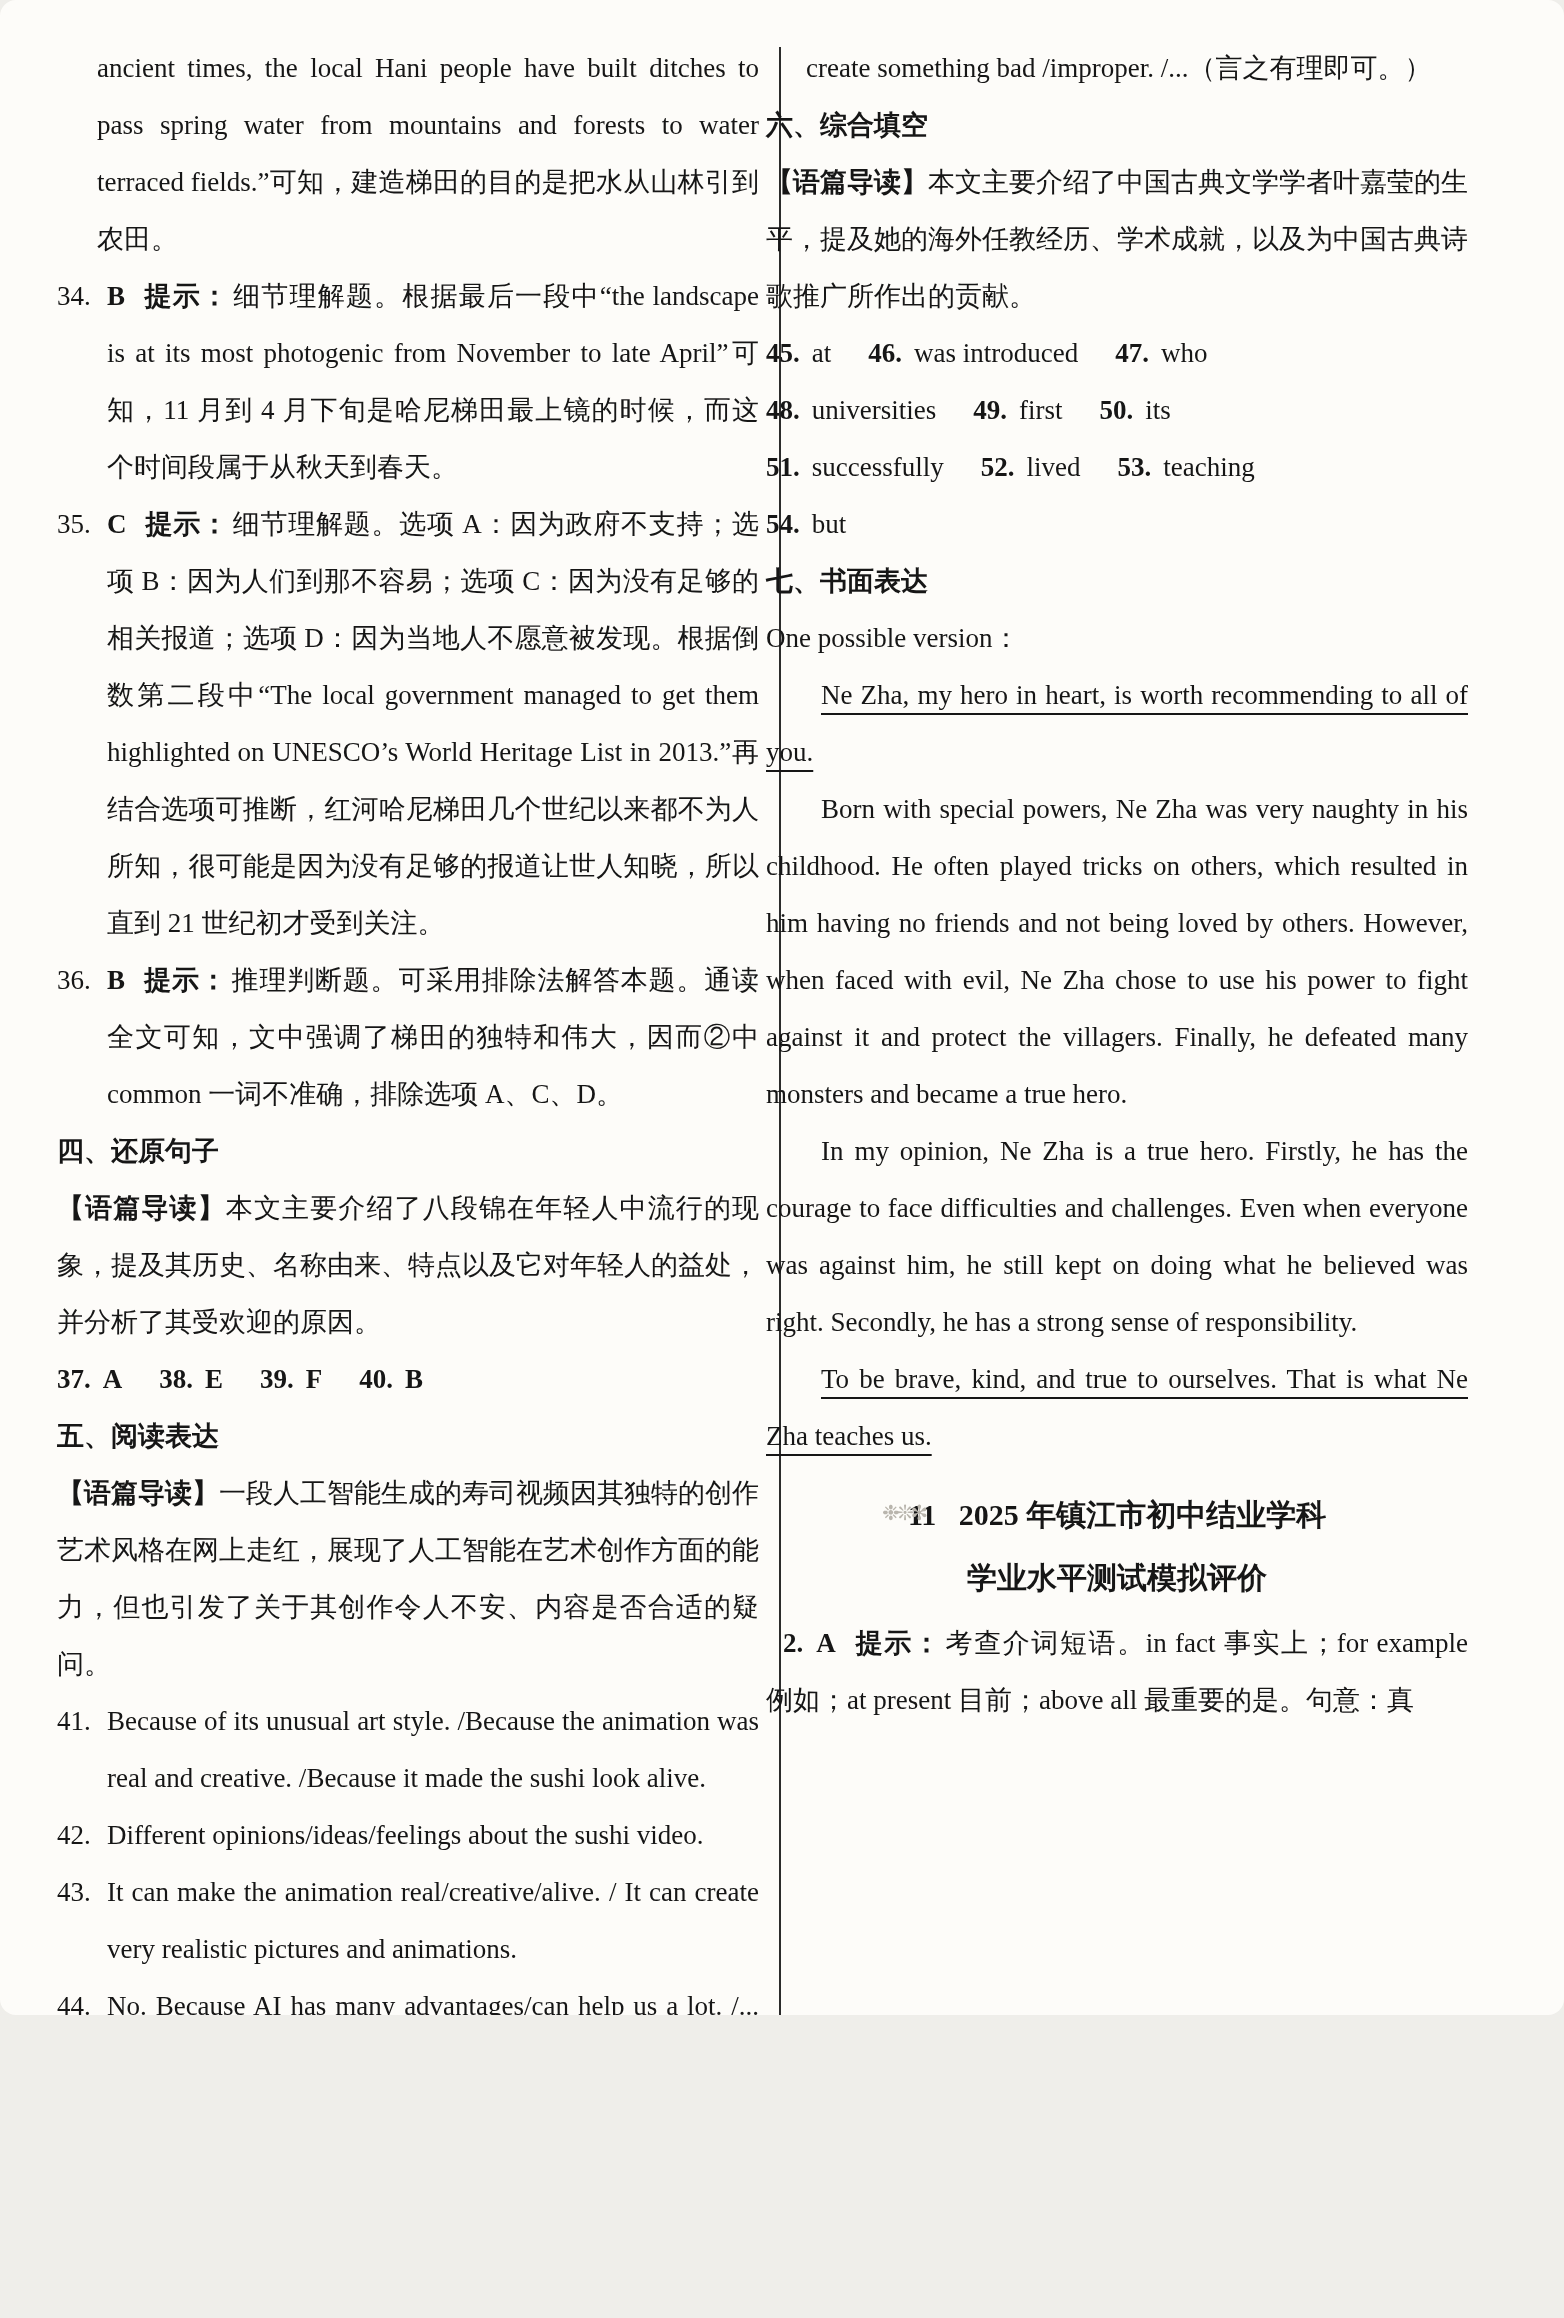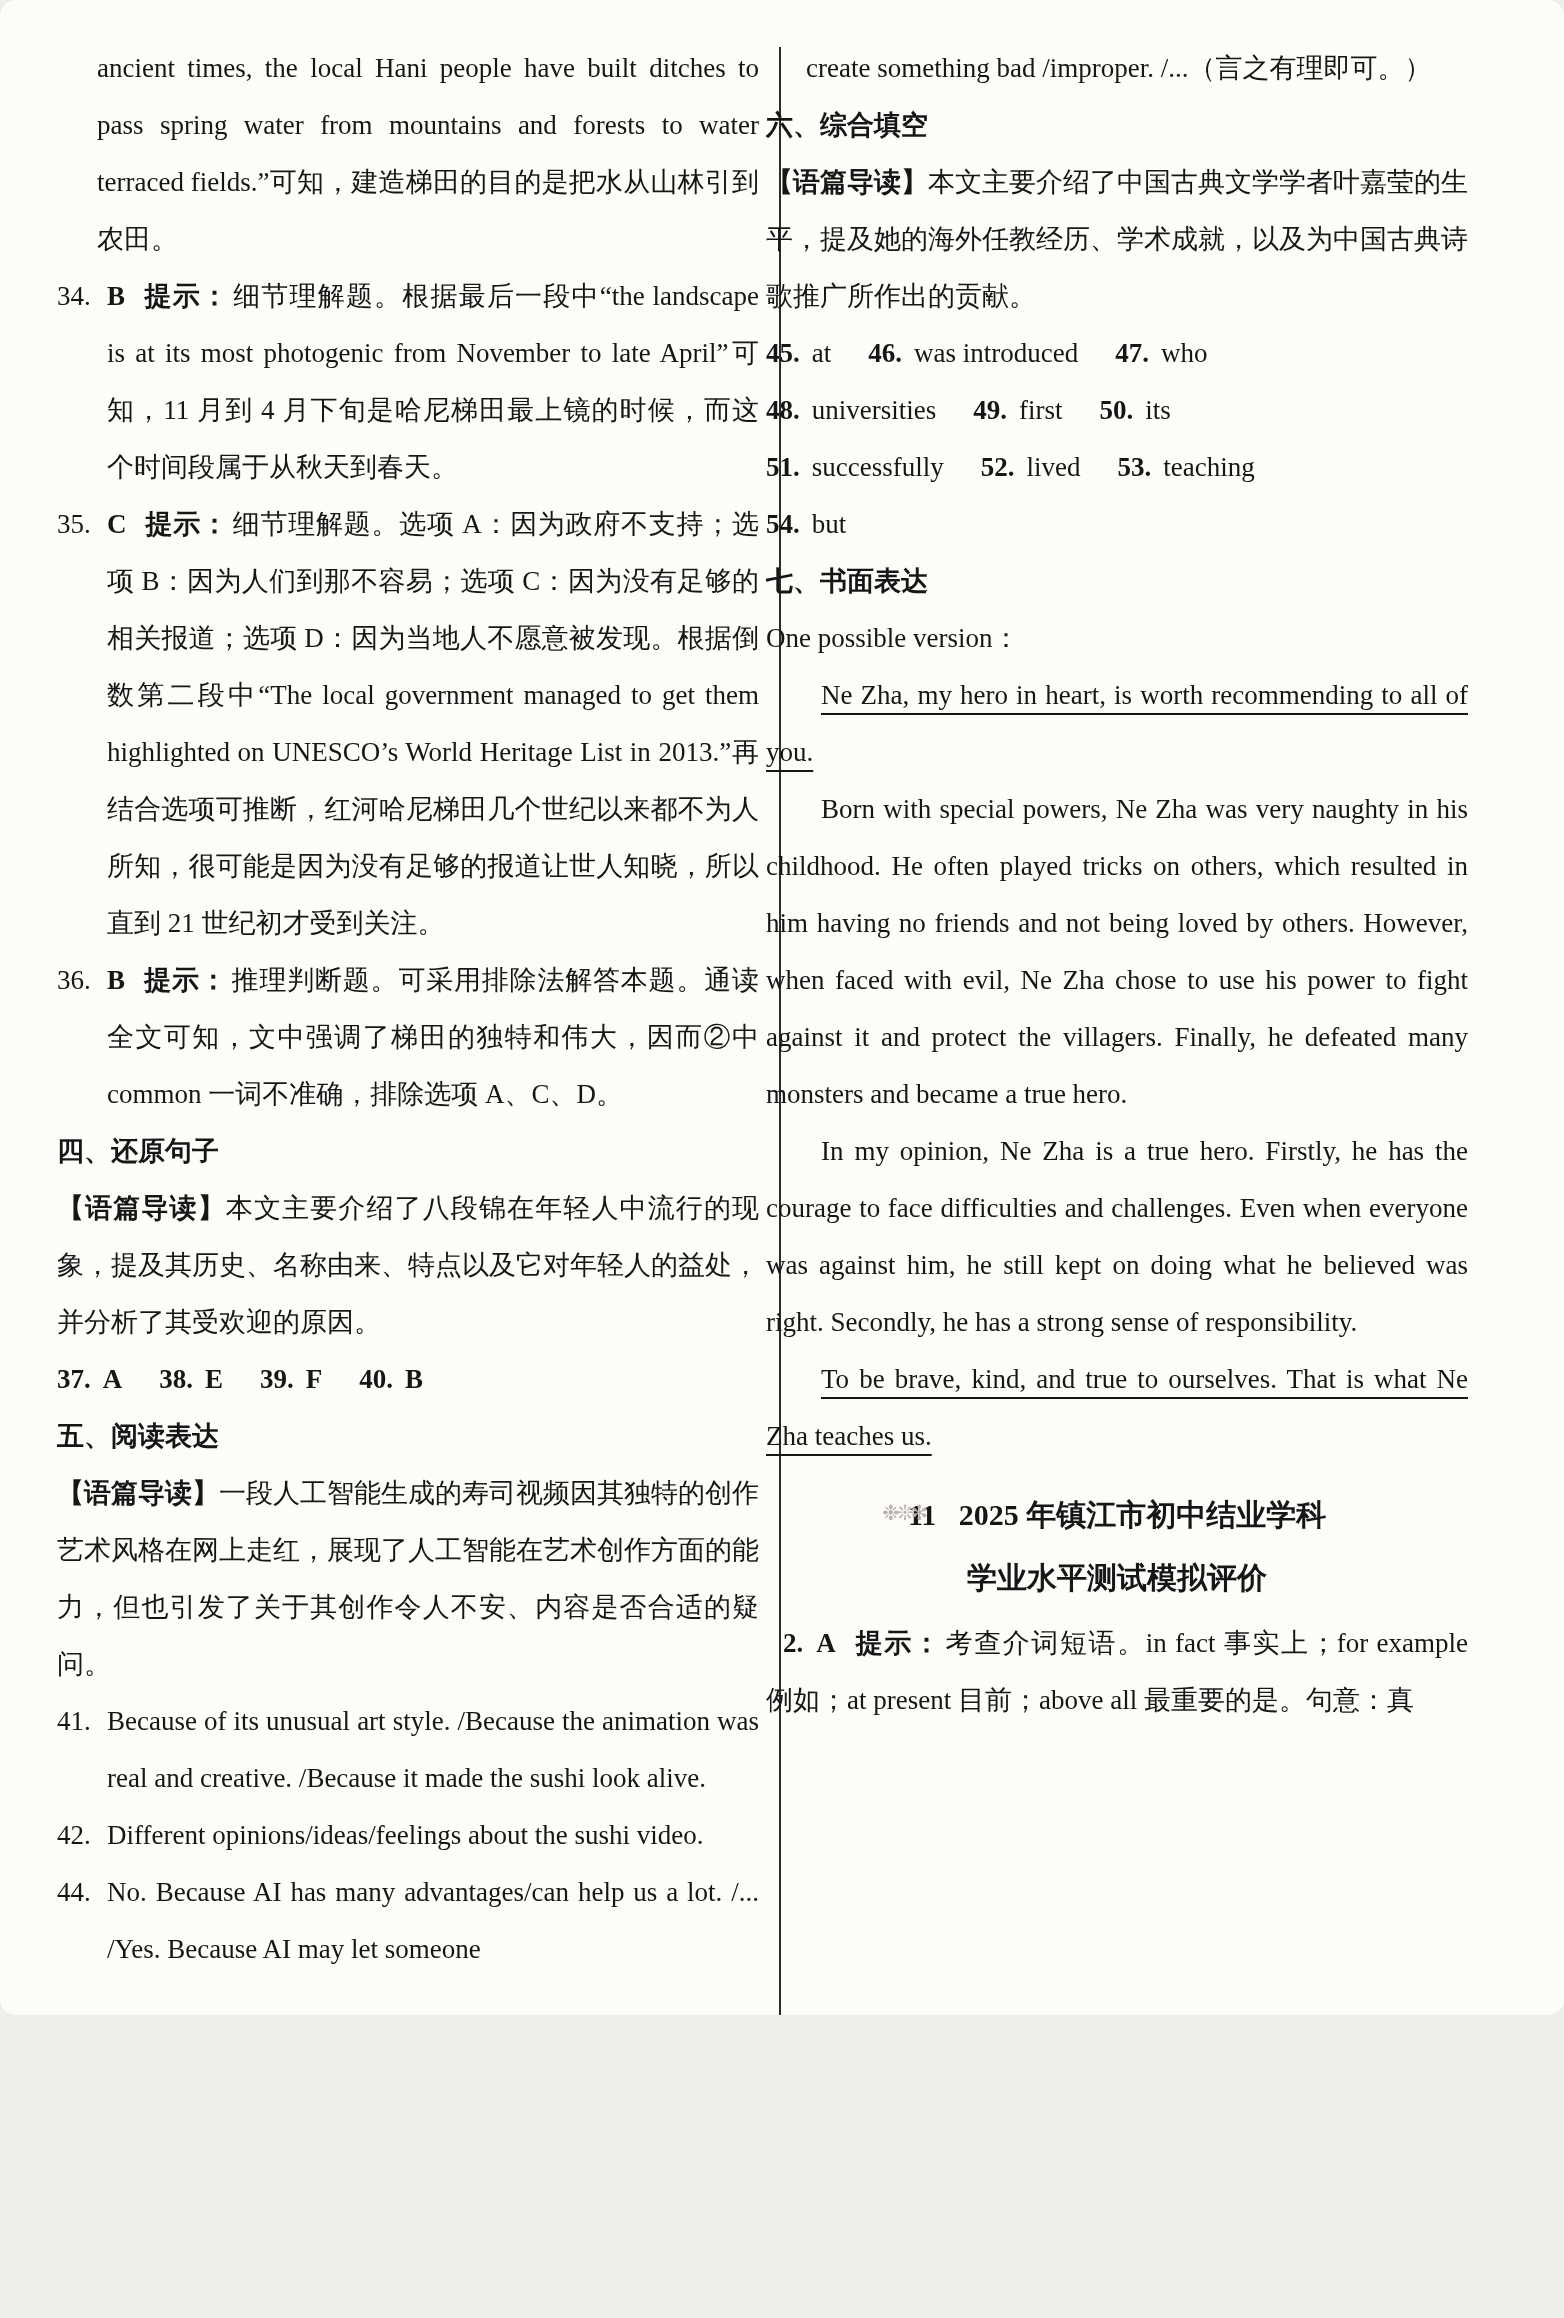--- a/index.html
+++ b/index.html
@@ -93,20 +93,24 @@
       <p class="blk just"><span class="hei">【语篇导读】</span><span>一段人工智能生成的寿司视频因其独特的创作艺术风格在网上走红，展现了人工智能在艺术创作方面的能力，但也引发了关于其创作令人不安、内容是否合适的疑问。</span></p>
       <div class="blk ans">
         <span class="num">41.</span>
         <span class="body"><span>Because of its unusual art style. /Because the animation was real and creative. /Because it made the sushi look alive.</span></span>
       </div>
       <div class="blk ans">
         <span class="num">42.</span>
         <span class="body"><span>Different opinions/ideas/feelings about the sushi video.</span></span>
       </div>
       <div class="blk ans">
+        <span class="num">43.</span>
+        <span class="body"><span>It can make the animation real/creative/alive. / It can create very realistic pictures and animations.</span></span>
+      </div>
+      <div class="blk ans">
         <span class="num">44.</span>
         <span class="body"><span>No. Because AI has many advantages/can help us a lot. /... /Yes. Because AI may let someone</span></span>
       </div>
     </div>
   <div class="divider"></div>
   <div class="col col-right">
       <p class="blk cont just"><span>create something bad /improper. /...（言之有理即可。）</span></p>
       <div class="blk heading hei"><span>六、综合填空</span></div>
       <p class="blk just"><span class="hei">【语篇导读】</span><span>本文主要介绍了中国古典文学学者叶嘉莹的生平，提及她的海外任教经历、学术成就，以及为中国古典诗歌推广所作出的贡献。</span></p>
       <div class="blk row">

